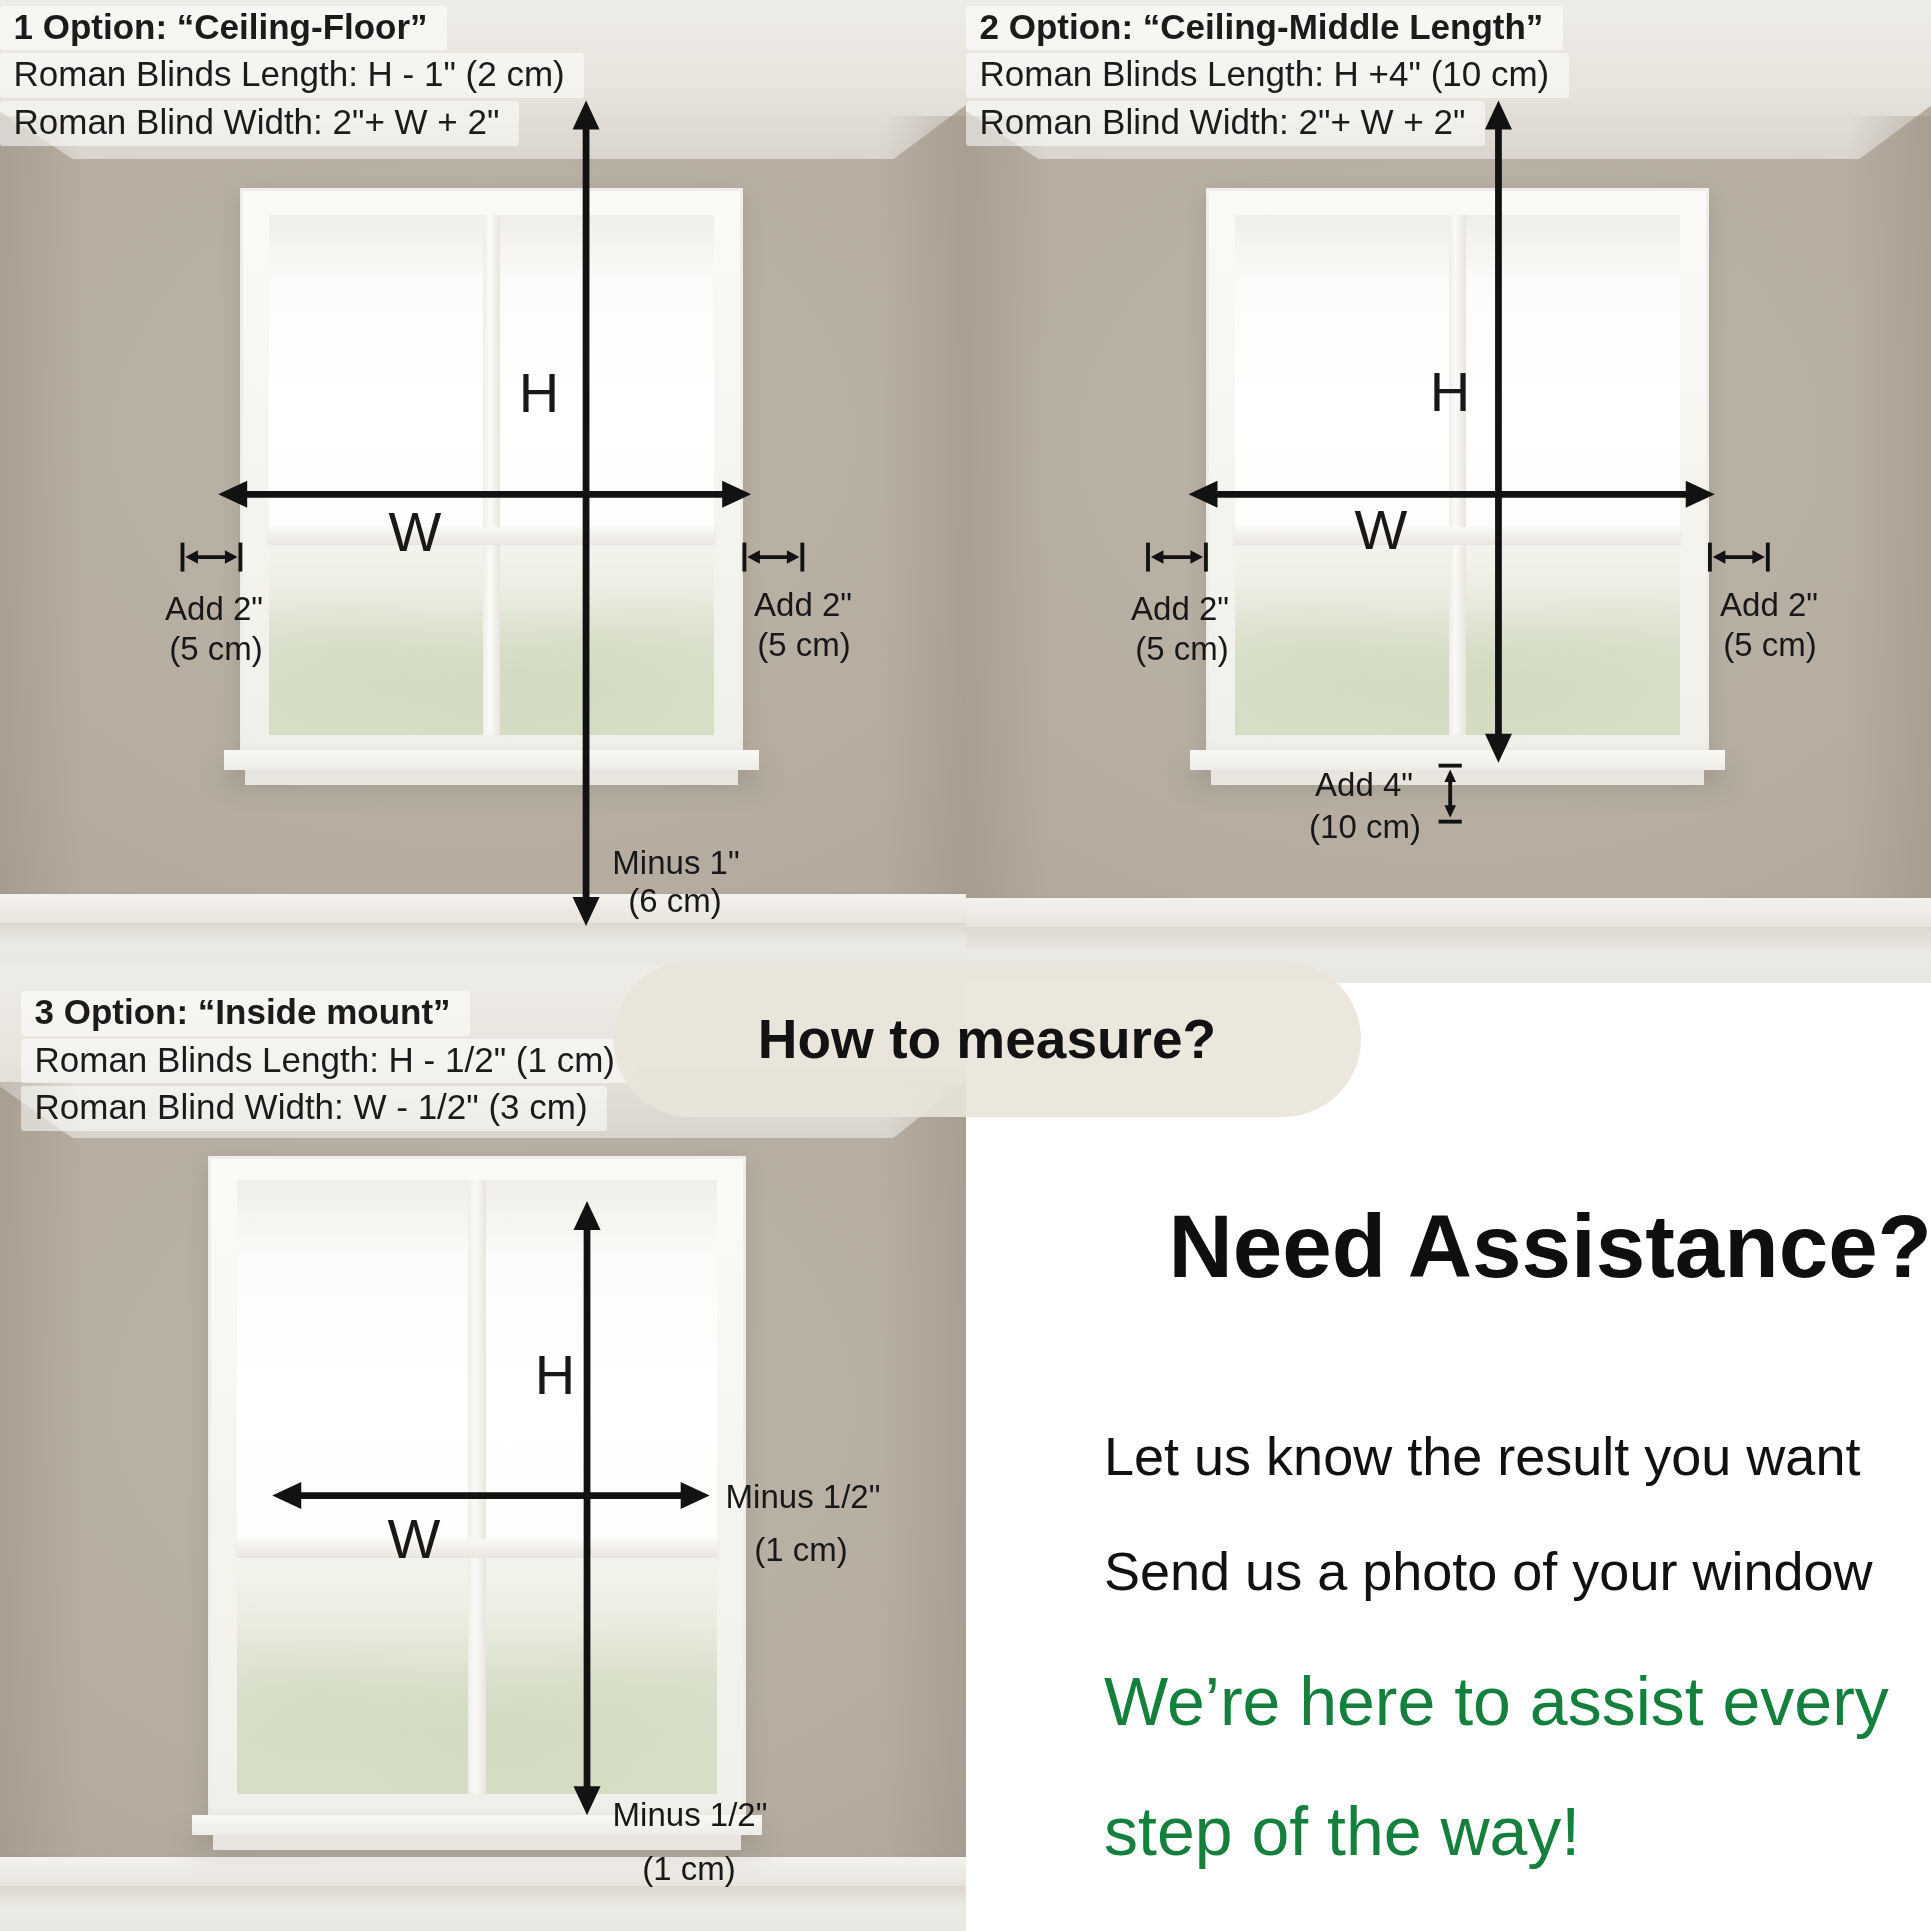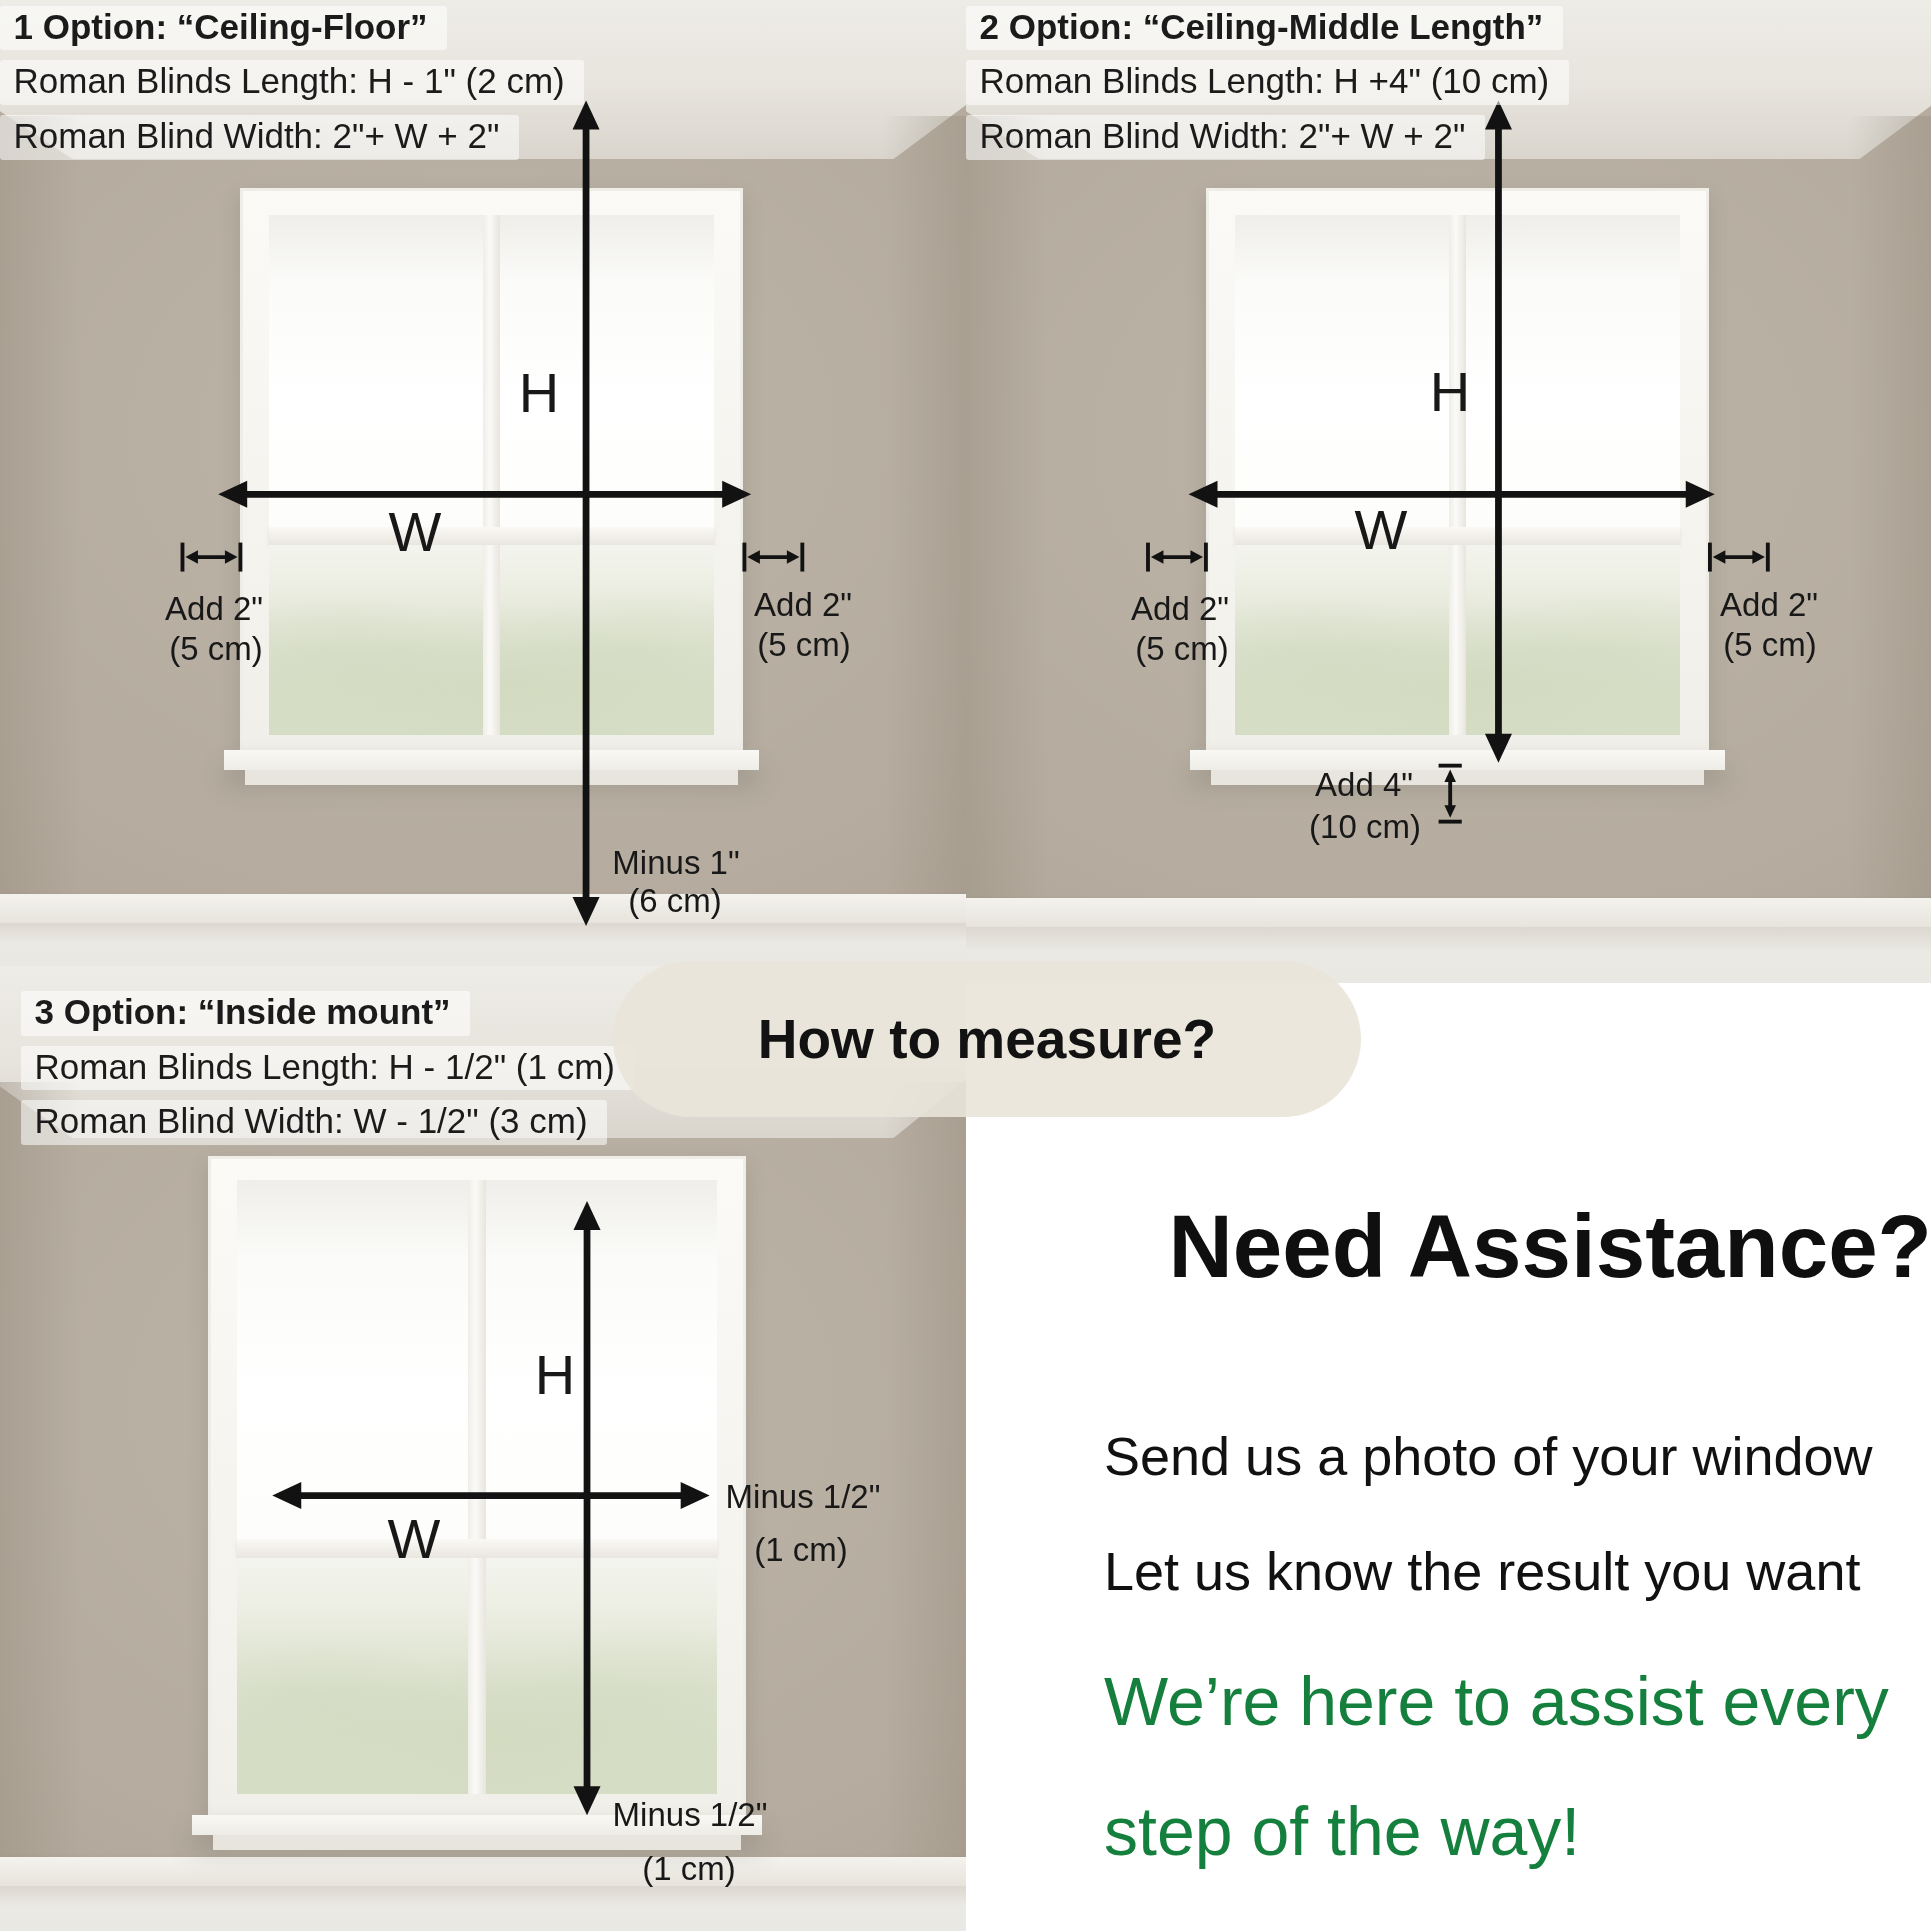--- a/index.html
+++ b/index.html
@@ -40,21 +40,21 @@
   .sill{position:absolute;left:-16.4px;right:-16.4px;top:100%;height:20px;
         background:linear-gradient(180deg,#faf8f4,#eeece6);box-shadow:0 15.4px 25px #5a554f40;}
   .apron{position:absolute;left:4.8px;right:4.8px;top:calc(100% + 20px);height:14.5px;background:#e8e5de;}
 
   
   svg.overlay{position:absolute;left:0;top:0;z-index:5;pointer-events:none;}
   svg.overlay line{stroke:#121212;}
   svg.overlay polygon{fill:#121212;}
 
   
-  .opt-block{position:absolute;z-index:6;display:flex;flex-direction:column;align-items:flex-start;gap:10px;}
+  .opt-block{position:absolute;z-index:6;display:flex;flex-direction:column;align-items:flex-start;gap:3px;}
   .opt-block span{display:inline-block;font-size:35px;line-height:1;
         padding:2.9px 19.3px 6.8px 13.5px;background:#ffffff8c;border-radius:2.9px;}
   .opt-block .title{font-weight:700;}
 
   .lbl,.dim{position:absolute;z-index:6;transform:translate(-50%,-50%);white-space:nowrap;color:#181818;}
   .lbl{font-size:33px;}
   .dim{font-size:56px;}
 
   .pill{position:absolute;left:613px;top:961px;width:748px;height:156px;z-index:8;
         background:#e9e4d9e6;border-radius:79px;display:flex;align-items:center;justify-content:center;
@@ -126,22 +126,22 @@
           </div>
       </div>
       <div class="sill"></div>
       <div class="apron"></div>
     </div>
   </div>
 
   <div class="panel"></div>
   <h1 class="panel-title" style="position:absolute;left:966px;width:966px;top:1195px;margin:0;text-align:right;font-size:89px;font-weight:700;color:#0f0f0f;z-index:3;">Need Assistance?</h1>
   <ul style="position:absolute;left:1052px;top:1405px;width:869px;margin:0;padding:0;list-style:none;z-index:3;">
+    <li style="position:relative;font-size:54px;line-height:1.92;margin-bottom:11.6px;padding-left:52px;color:#111;">Let us know the result you want</li>
     <li style="position:relative;font-size:54px;line-height:1.92;margin-bottom:11.6px;padding-left:52px;color:#111;">Send us a photo of your window</li>
-    <li style="position:relative;font-size:54px;line-height:1.92;margin-bottom:11.6px;padding-left:52px;color:#111;">Let us know the result you want</li>
     <li style="position:relative;font-size:68px;line-height:1.92;margin-bottom:11.6px;padding-left:52px;color:#15803d;">We’re here to assist every step of the way!</li>
   </ul>
 
   <svg class="overlay" width="1931" height="1931" viewBox="0 0 2000 2000">
 
     <line x1="607" y1="130" x2="607" y2="935" stroke-width="7"></line>
     <polygon points="607,104 593,134 621,134"></polygon>
     <polygon points="607,959 593,929 621,929"></polygon>
 
     <line x1="252" y1="512" x2="752" y2="512" stroke-width="7"></line>

